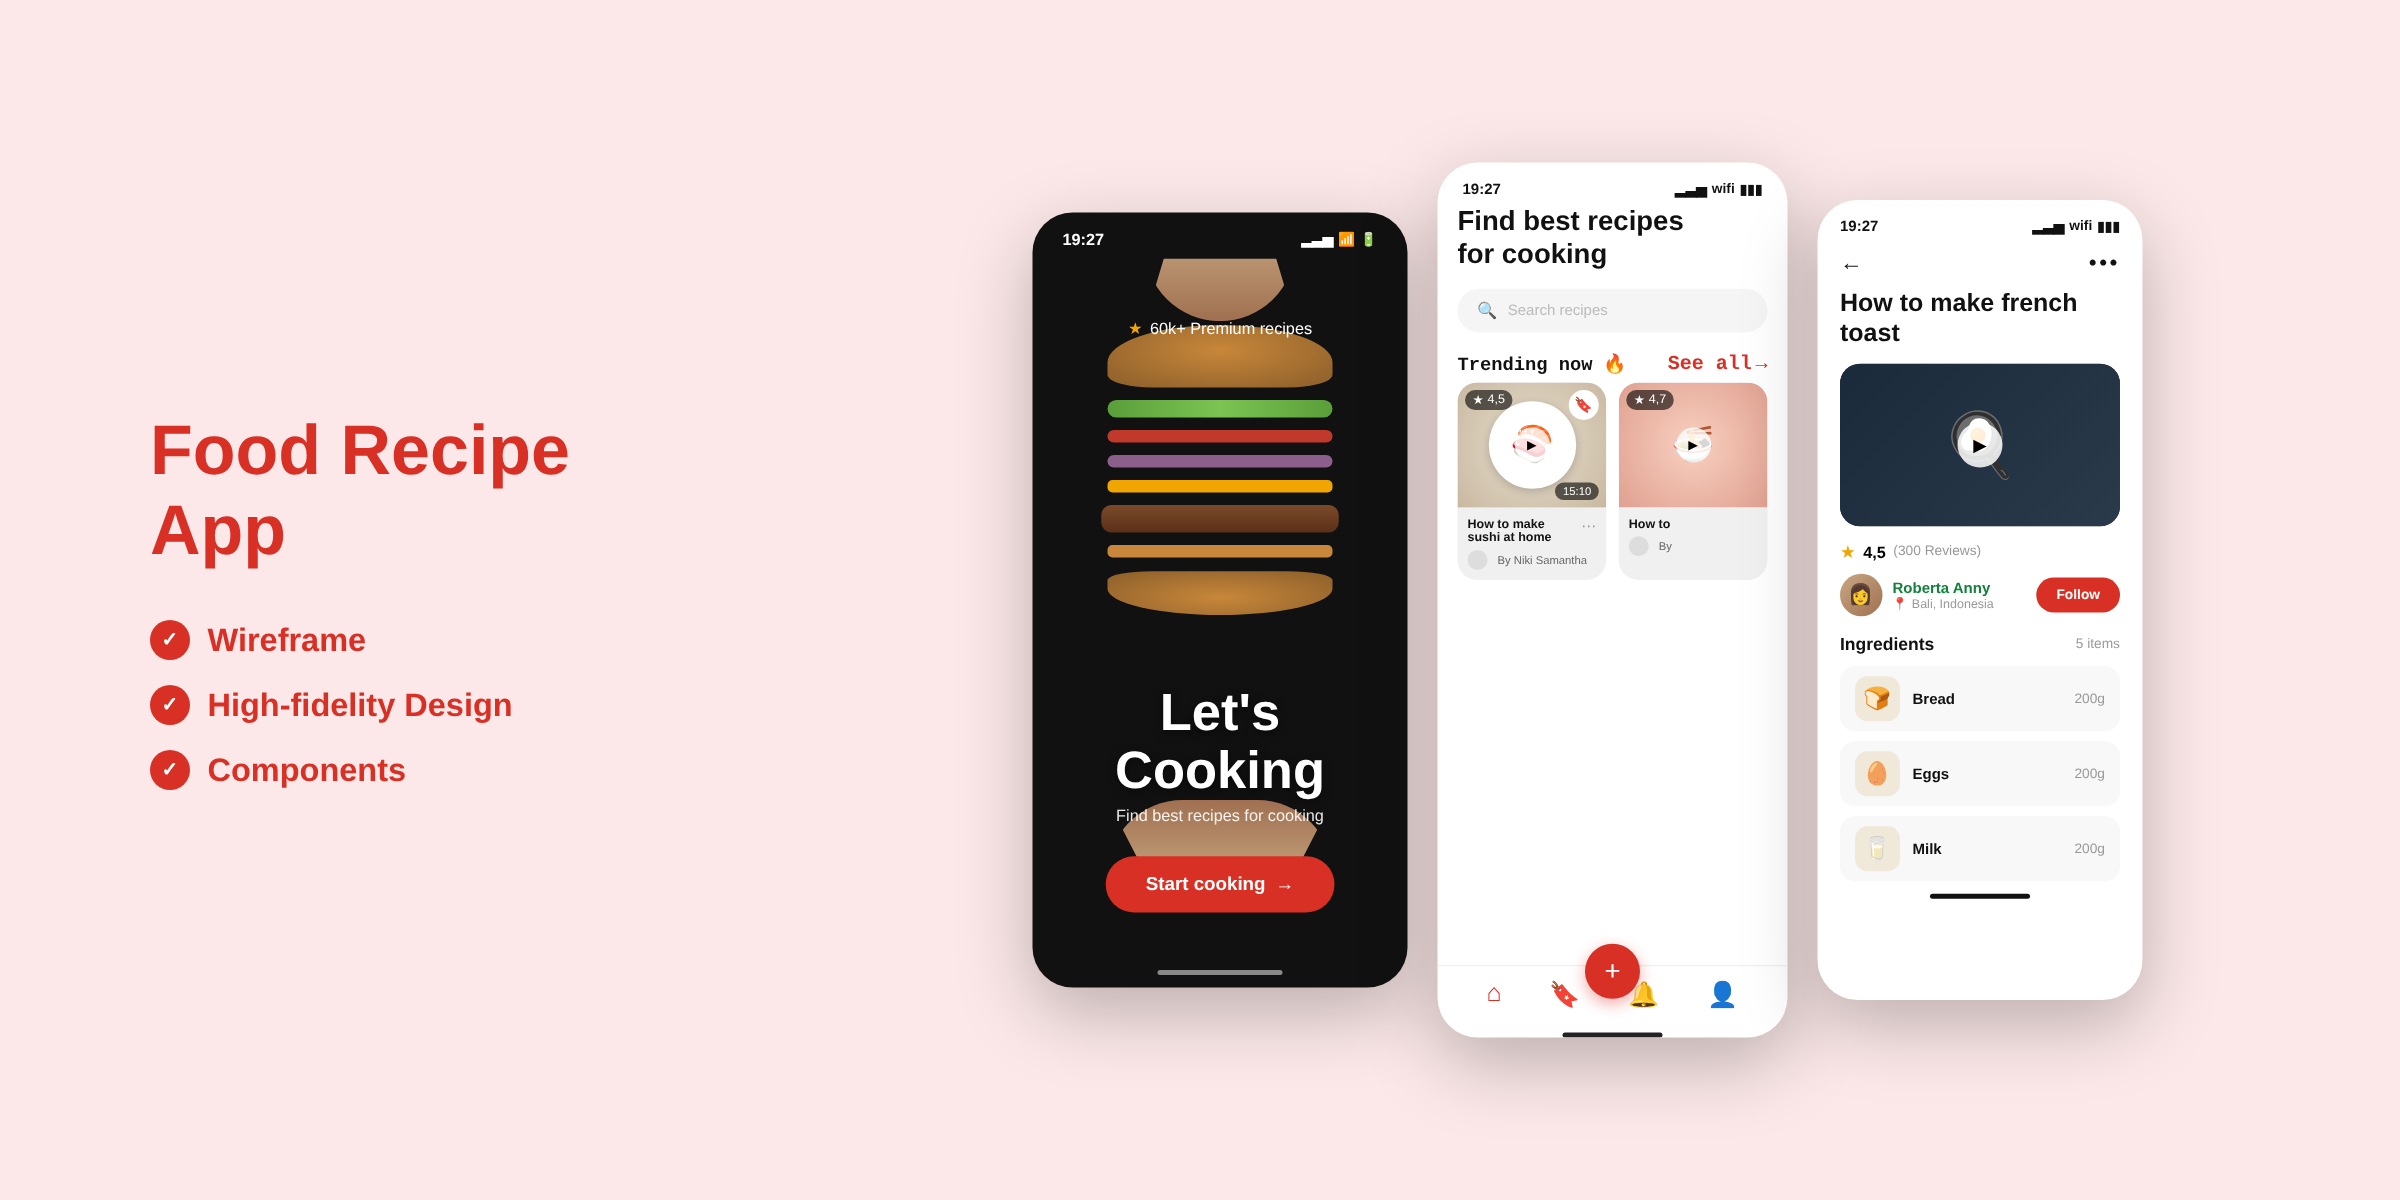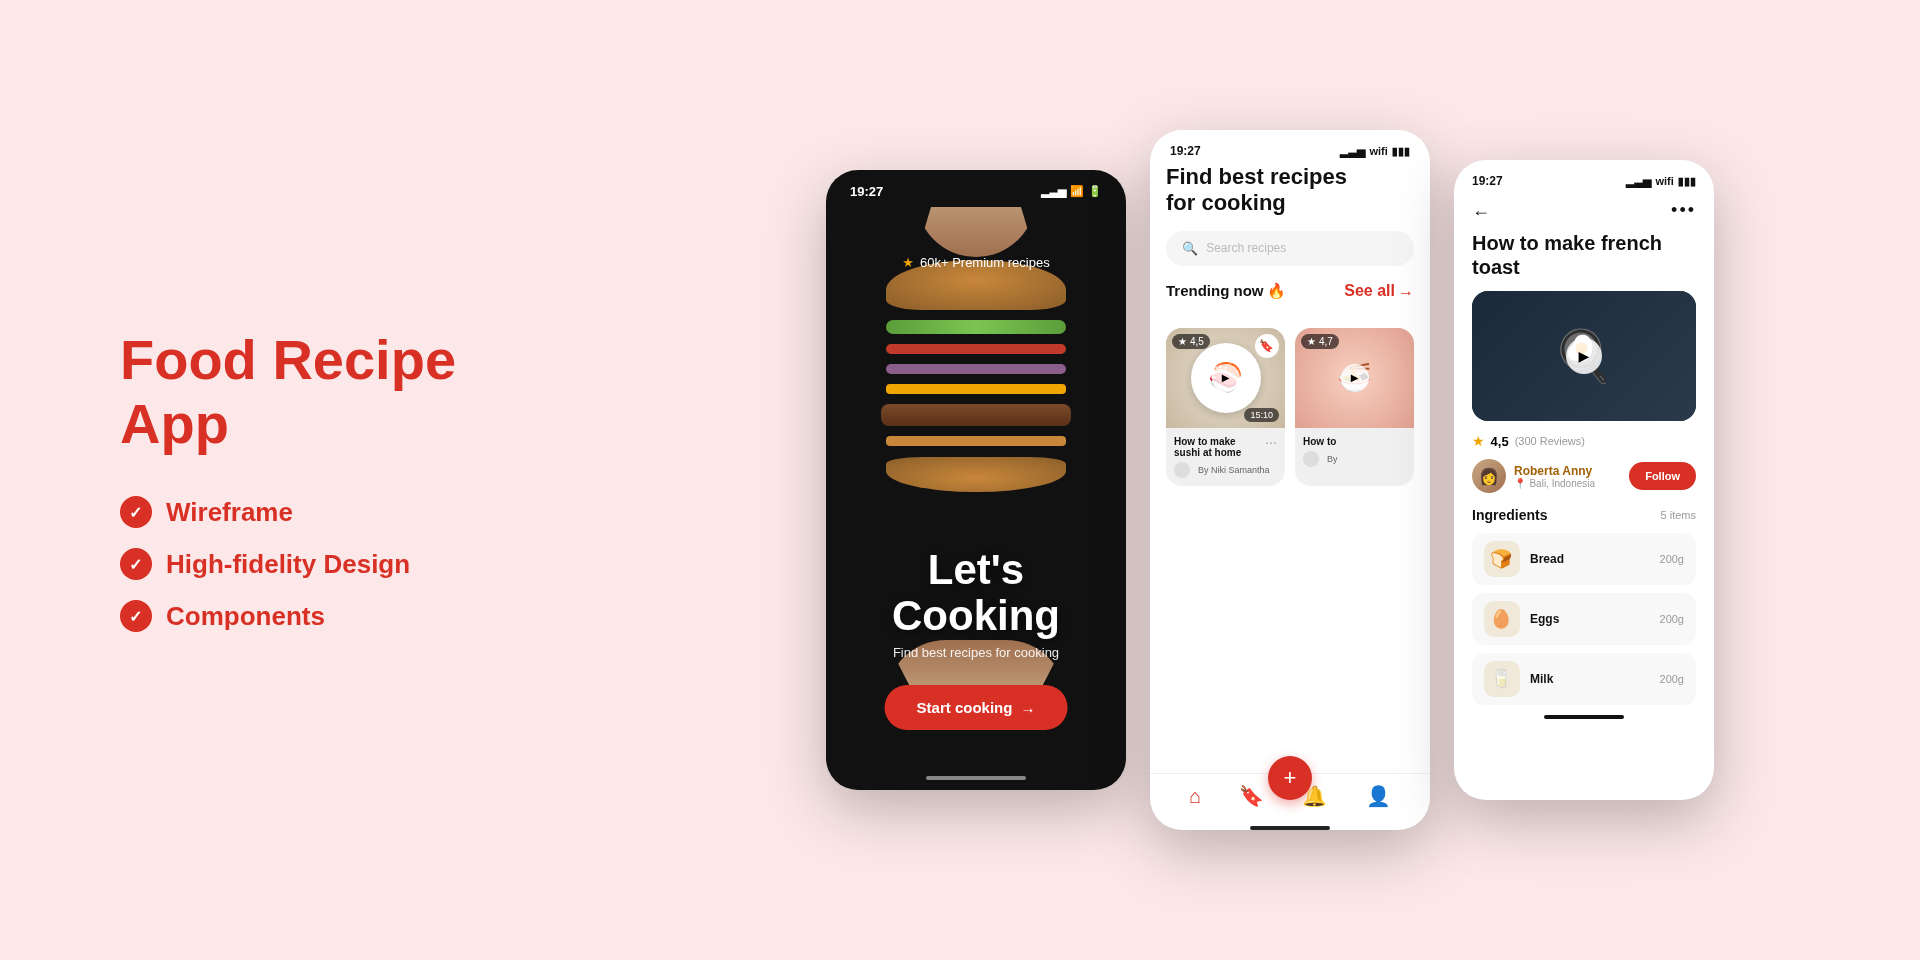--- a/index.html
+++ b/index.html
@@ -243,21 +243,22 @@
       display: flex;
       align-items: center;
       gap: 8px;
       margin-bottom: 16px;
     }
     .search-bar span { color: #999; font-size: 13px; }
     .trending-header {
       display: flex;
       justify-content: space-between;
       align-items: center;
-      margin-bottom: 28px;
+      margin-bottom: 5px;
+      font-family: Liberation Mono, monospace;
     }
     .trending-title { font-size: 15px; font-weight: 700; color: #111; }
     .see-all { font-size: 16px; color: #d93025; font-weight: 600; display: flex; align-items: center; gap: 3px; }
     .recipe-cards { display: flex; gap: 10px; margin-bottom: 16px; }
     .recipe-card {
       flex: 1;
       background: #f0f0f0;
       border-radius: 16px;
       overflow: hidden;
       position: relative;
@@ -483,21 +484,21 @@
       width: 34px;
       height: 34px;
       background: linear-gradient(135deg, #c8a882, #a07050);
       border-radius: 50%;
       display: flex;
       align-items: center;
       justify-content: center;
       font-size: 16px;
     }
     .author-details { display: flex; flex-direction: column; }
-    .author-name-lg { font-size: 12px; font-weight: 700; color: #a16207; }
+    .author-name-lg { font-size: 12px; font-weight: 700; color: #15803d; }
     .author-location { font-size: 10px; color: #999; display: flex; align-items: center; gap: 3px; }
     .follow-btn {
       background: #d93025;
       color: white;
       border: none;
       border-radius: 20px;
       padding: 8px 16px;
       font-size: 11px;
       font-weight: 600;
       cursor: pointer;

